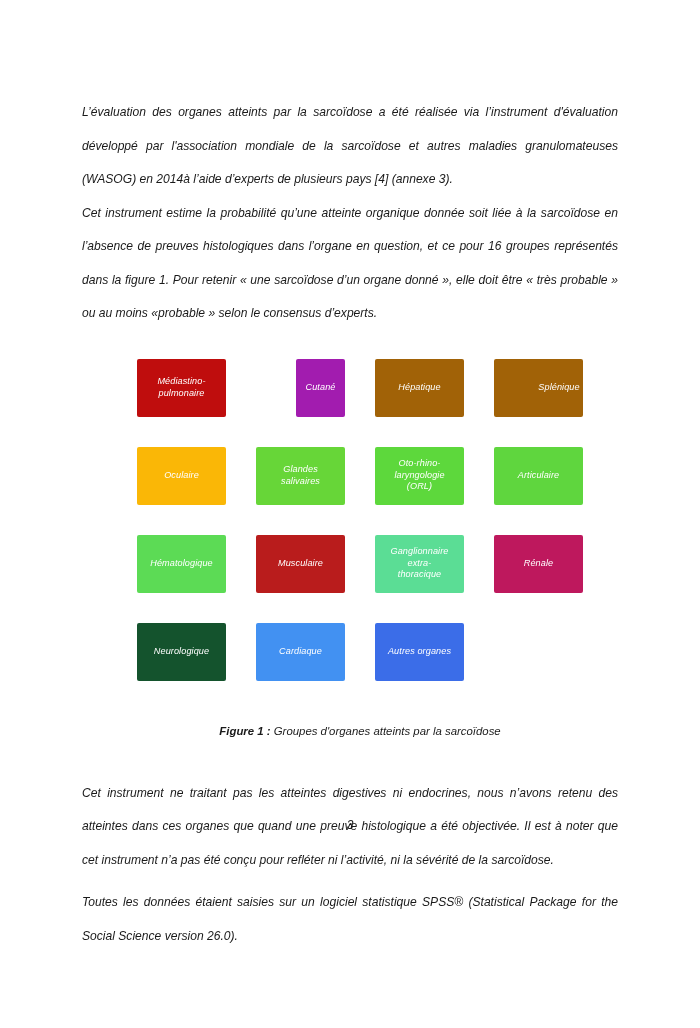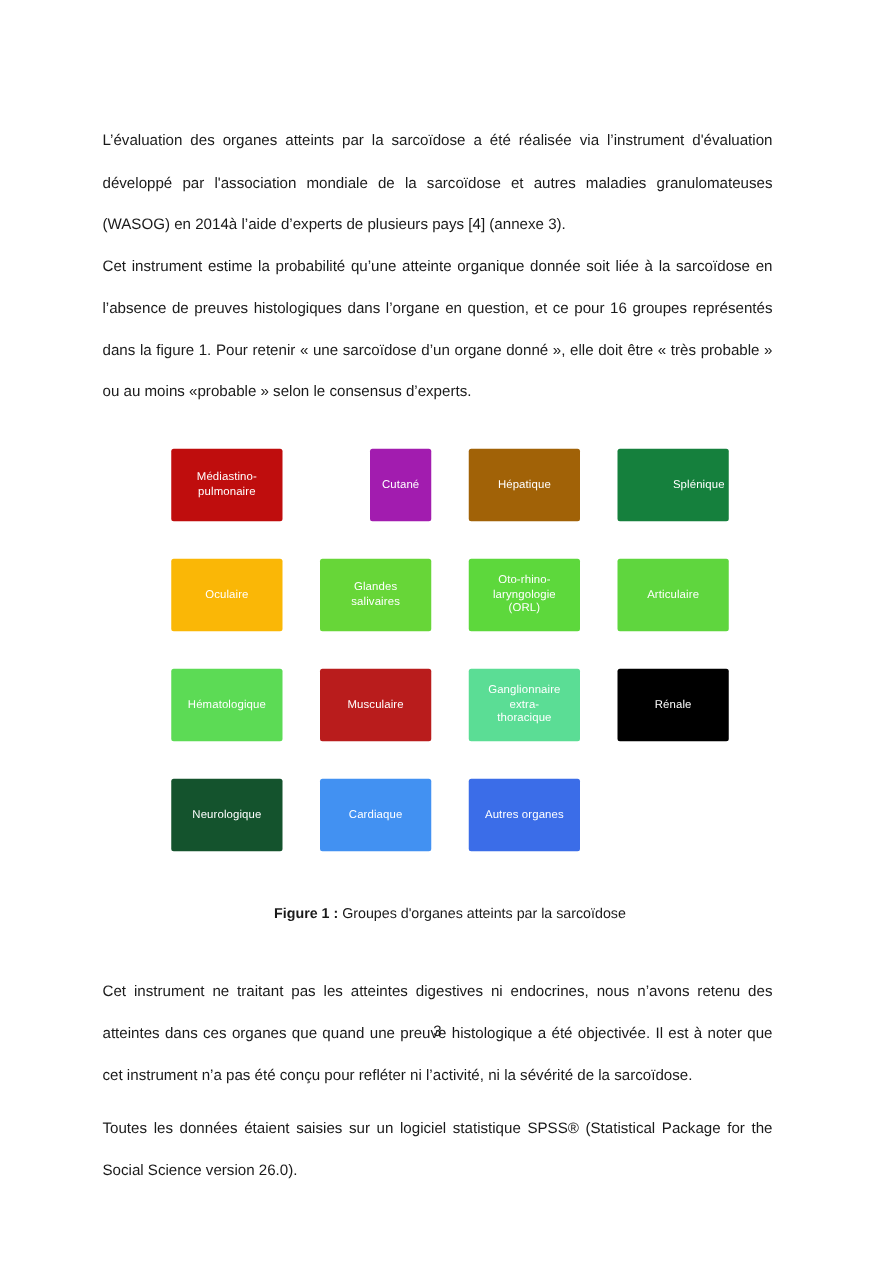--- a/index.html
+++ b/index.html
@@ -14,20 +14,21 @@
     color: #000000;
     position: relative;
     overflow: hidden;
   }
   .page {
     width: 700px;
     height: 890px;
     box-sizing: border-box;
     padding: 96px 82px 0 82px;
     position: relative;
+    font-style: italic;
   }
   .para {
     font-size: 12.1px;
     line-height: 33.5px;
     text-align: justify;
     text-justify: inter-word;
     margin: 0;
     color: #1a1a1a;
   }
   .para.block-1 { margin-bottom: 0px; }
@@ -93,37 +94,37 @@
     <p class="para block-1">L’évaluation des organes atteints par la sarcoïdose a été réalisée via l’instrument d'évaluation développé par l'association mondiale de la sarcoïdose et autres maladies granulomateuses (WASOG) en 2014à l’aide d’experts de plusieurs pays [4] (annexe 3).</p>
     <p class="para">Cet instrument estime la probabilité qu’une atteinte organique donnée soit liée à la sarcoïdose en l’absence de preuves histologiques dans l’organe en question, et ce pour 16 groupes représentés dans la figure 1. Pour retenir « une sarcoïdose d’un organe donné », elle doit être « très probable » ou au moins «probable » selon le consensus d’experts.</p>
   </div>
 
   <div class="figure-wrap">
     <div class="grid">
       <div class="cell" style="background-color: rgb(191, 13, 13);">Médiastino-
 pulmonaire</div>
       <div class="cell" style="background-color: #a21caf; margin-left: 40px;">Cutané</div>
       <div class="cell" style="background-color: #a16207;">Hépatique</div>
-      <div class="cell" style="background-color: #15803d; padding-left: 45px;">Splénique</div>
+      <div class="cell" style="background-color: #a16207; padding-left: 45px;">Splénique</div>
 
       <div class="cell" style="background-color: rgb(250, 183, 6);">Oculaire</div>
       <div class="cell" style="background-color: rgb(103, 214, 56);">Glandes
 salivaires</div>
       <div class="cell" style="background-color: rgb(93, 216, 60);">Oto-rhino-
 laryngologie
 (ORL)</div>
 
       <div class="cell" style="background-color: rgb(95, 214, 62);">Articulaire</div>
       <div class="cell" style="background-color: rgb(92, 219, 85);">Hématologique</div>
       <div class="cell" style="background-color: #b91c1c;">Musculaire</div>
       <div class="cell" style="background-color: rgb(91, 221, 149);">Ganglionnaire
 extra-
 thoracique</div>
 
-      <div class="cell" style="background-color: #000000;">Rénale</div>
+      <div class="cell" style="background-color: #be185d;">Rénale</div>
       <div class="cell" style="background-color: #14532d;">Neurologique</div>
       <div class="cell" style="background-color: rgb(66, 145, 242);">Cardiaque</div>
       <div class="cell" style="background-color: rgb(59, 109, 232);">Autres organes</div>
     </div>
 
     <div class="caption">
       <span class="cap-strong">Figure 1 :</span><span> Groupes d'organes atteints par la sarcoïdose</span>
     </div>
   </div>
 

